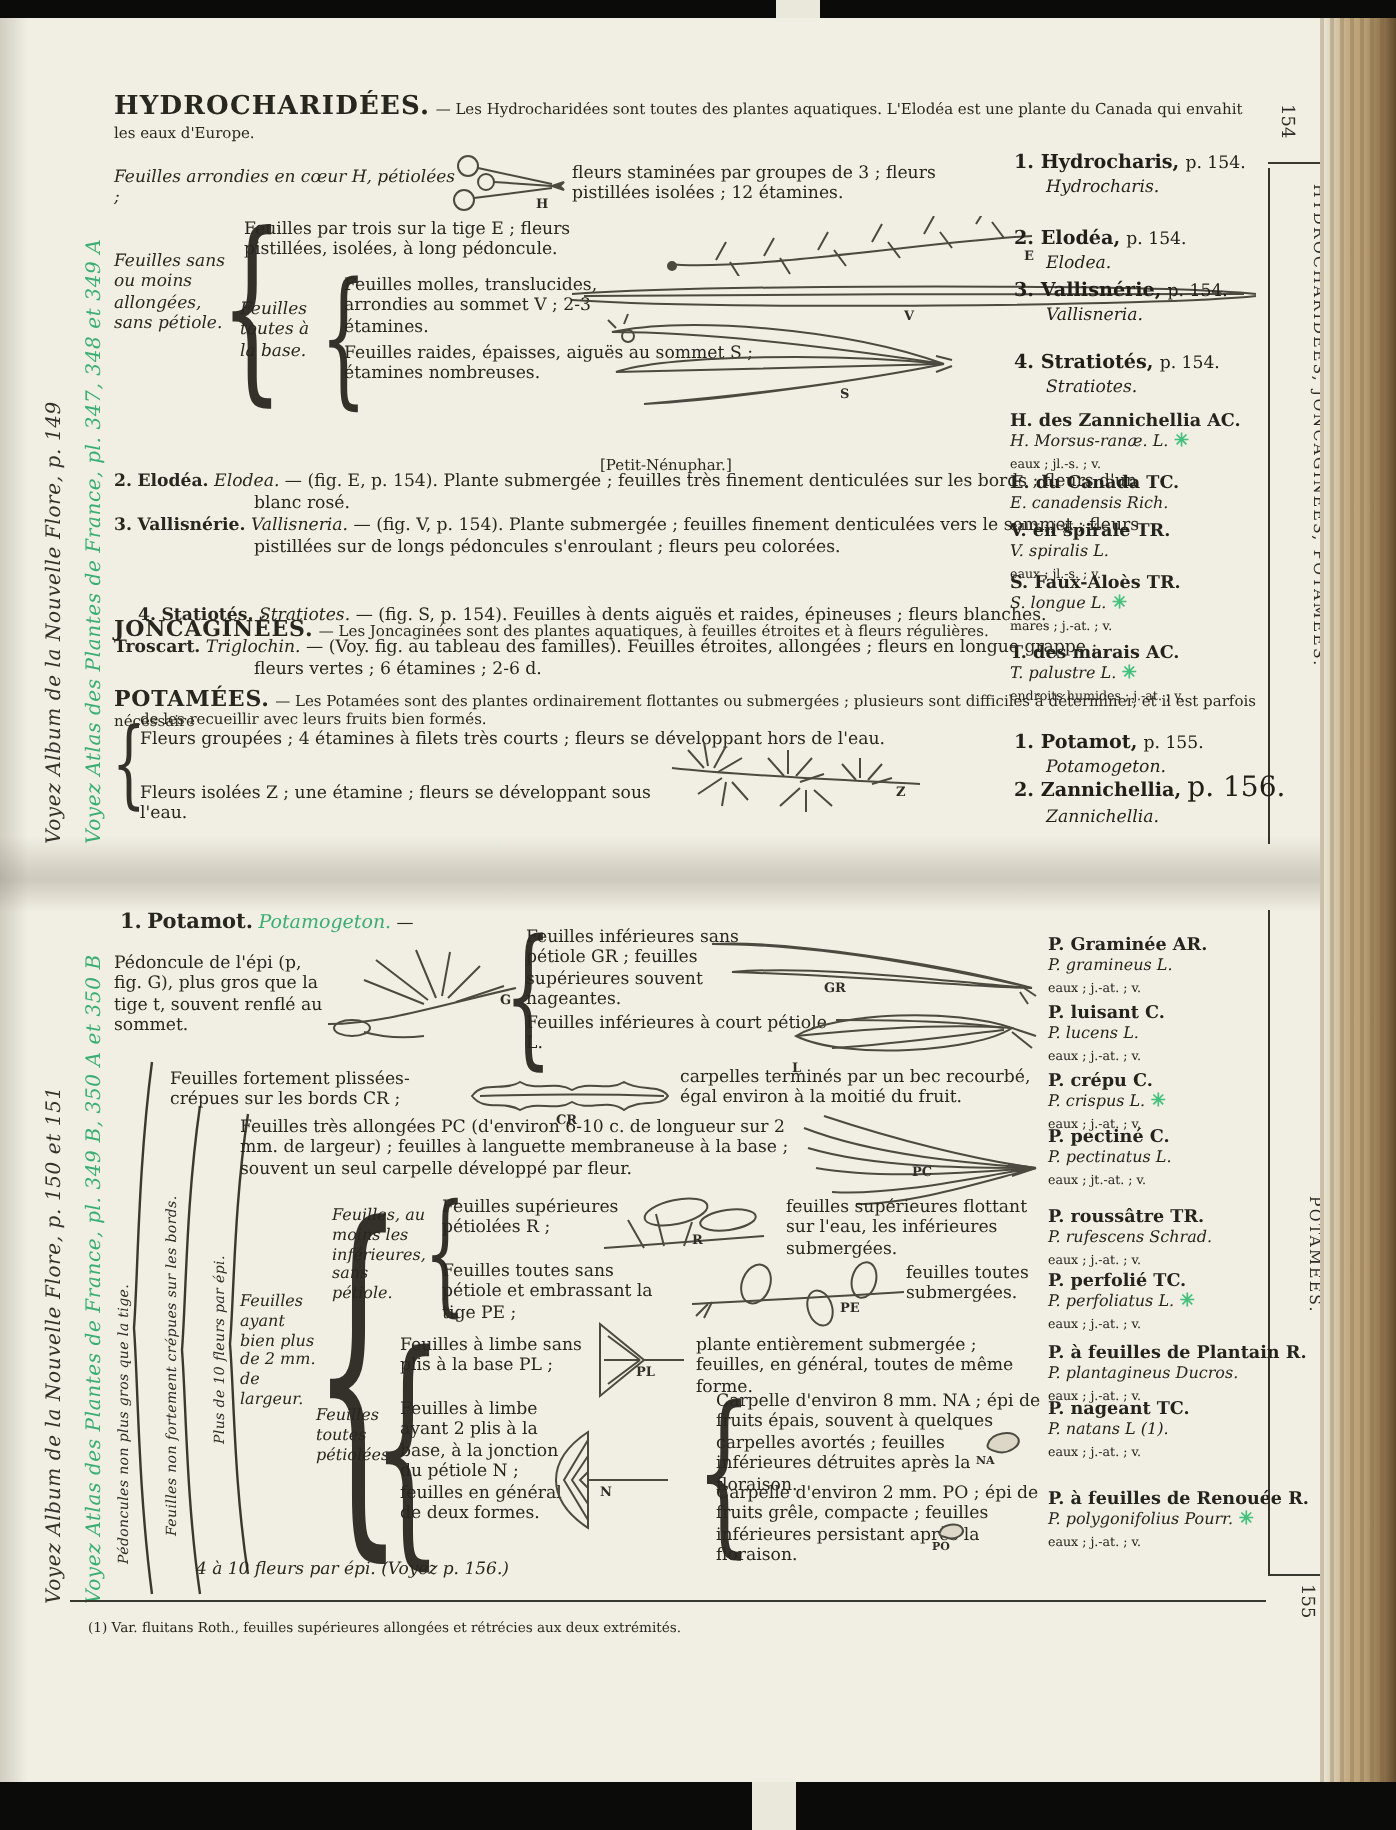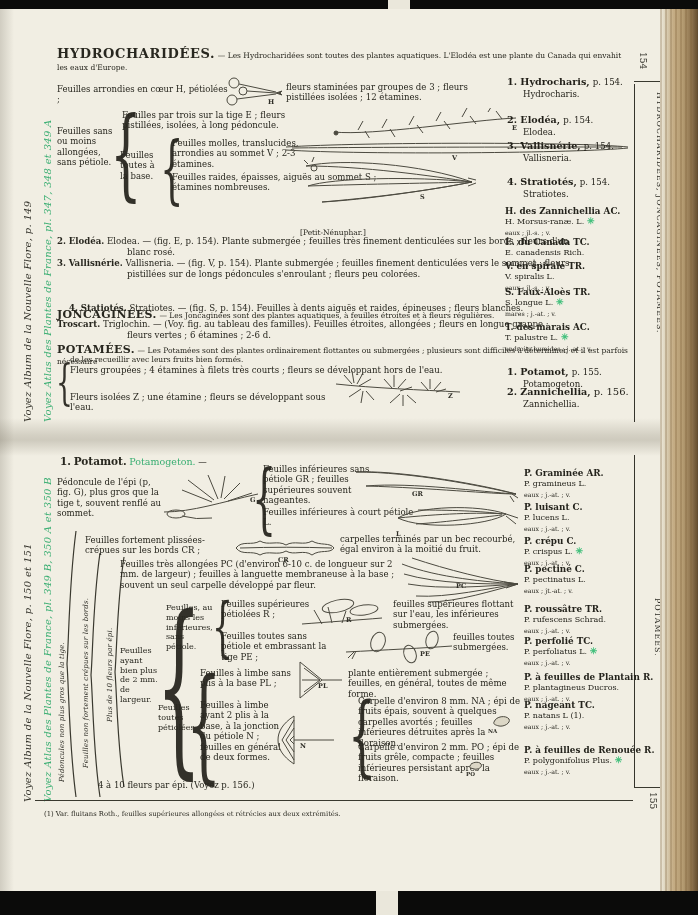--- a/index.html
+++ b/index.html
@@ -6,21 +6,21 @@
   body{width:698px;height:915px;position:relative;background:#141412;font-family:"DejaVu Serif",serif;overflow:hidden;}
   .page{position:absolute;inset:0;background:#f1eee3;}
   .shade-left{position:absolute;left:0;top:0;width:14px;height:915px;background:linear-gradient(90deg,rgba(60,55,40,.18),rgba(0,0,0,0));}
   .gutter{position:absolute;left:0;top:418px;width:662px;height:38px;background:linear-gradient(180deg,rgba(0,0,0,0),rgba(95,88,70,.20) 45%,rgba(95,88,70,.24) 58%,rgba(0,0,0,0));}
   .edge{position:absolute;left:660px;top:0;width:38px;height:915px;
     background:repeating-linear-gradient(90deg,rgba(120,90,50,.28) 0 2px,rgba(0,0,0,0) 2px 5px),
     linear-gradient(90deg,#efecdf 0,#dcd2ba 15%,#c5ad85 35%,#b59c72 60%,#8a6f4a 85%,#5f4a30 100%);}
   .strip{position:absolute;left:0;width:698px;background:#0b0b0a;}
   .notch{position:absolute;background:#eae7db;}
   .t{position:absolute;font-size:8.5px;line-height:1.22;color:#28271f;}
-  .it{}
+  .it{font-style:italic}
   .b{font-weight:bold}
   .small{font-size:7.5px}
   .tiny{font-size:6.3px}
   .green{color:#3aae72}
   .star{color:#43c07c;font-weight:bold;font-size:9px}
   .fam{font-size:13px;font-weight:bold;letter-spacing:.6px}
   .fam2{font-size:11px;font-weight:bold;letter-spacing:.4px}
   .desc{position:absolute;font-size:8.6px;line-height:1.25;color:#28271f;padding-left:70px;text-indent:-70px;}
   .gen{position:absolute;font-size:9.6px;line-height:1.2;color:#211f18;}
   .gen .ind{margin-left:16px;font-size:8.6px;}
@@ -215,21 +215,21 @@
       <path d="M96,20 l-7,-8 m9,7 l0,-10 m4,11 l7,-8 m-5,10 l10,-3"></path>
     </g>
       </svg>
   </div>
   <div class="figlab" style="left:448px;top:392px">Z</div>
   <div class="gen" style="left:507px;top:366px">
     <span class="b"><span>1.</span> <span>Potamot,</span></span> <span style="font-size:8.6px">p. 155.</span><br>
     <span class="it ind">Potamogeton.</span>
   </div>
   <div class="gen" style="left:507px;top:386px">
-    <span class="b"><span>2.</span> <span>Zannichellia,</span></span> <span style="font-size:10px">p. 156.</span><br>
+    <span class="b"><span>2.</span> <span>Zannichellia,</span></span> <span style="font-size:14px">p. 156.</span><br>
     <span class="it ind">Zannichellia.</span>
   </div>
 
   <div class="t" style="left:60px;top:455px">
     <span class="b" style="font-size:10.5px">1.</span>
     <span class="b" style="font-size:10.5px">Potamot.</span>
     <span class="it green" style="font-size:9.5px">Potamogeton.</span>
     <span>—</span>
   </div>
 
@@ -423,21 +423,21 @@
     <span class="it lat">P. plantagineus Ducros.</span> <span class="star"></span><br>
     <span class="tiny">eaux ; j.-at. ; v.</span>
   </div>
   <div class="sp" style="left:524px;top:700px">
     <span class="b">P. nageant TC.</span><br>
     <span class="it lat">P. natans L (1).</span> <span class="star"></span><br>
     <span class="tiny">eaux ; j.-at. ; v.</span>
   </div>
   <div class="sp" style="left:524px;top:745px">
     <span class="b">P. à feuilles de Renouée R.</span><br>
-    <span class="it lat">P. polygonifolius Plus.</span> <span class="star">✳</span><br>
+    <span class="it lat">P. polygonifolius Pourr.</span> <span class="star">✳</span><br>
     <span class="tiny">eaux ; j.-at. ; v.</span>
   </div>
 
   <div class="t it" style="left:98px;top:780px">4 à 10 fleurs par épi. (Voyez p. 156.)</div>
   <div class="hrule" style="left:35px;top:800px;width:598px"></div>
   <div class="t tiny" style="left:44px;top:810px;width:560px;font-size:6.8px">(1) Var. fluitans Roth., feuilles supérieures allongées et rétrécies aux deux extrémités.</div>
 </div>
 
 <div class="edge"></div>
 <div class="strip" style="top:0;height:9px"></div>

